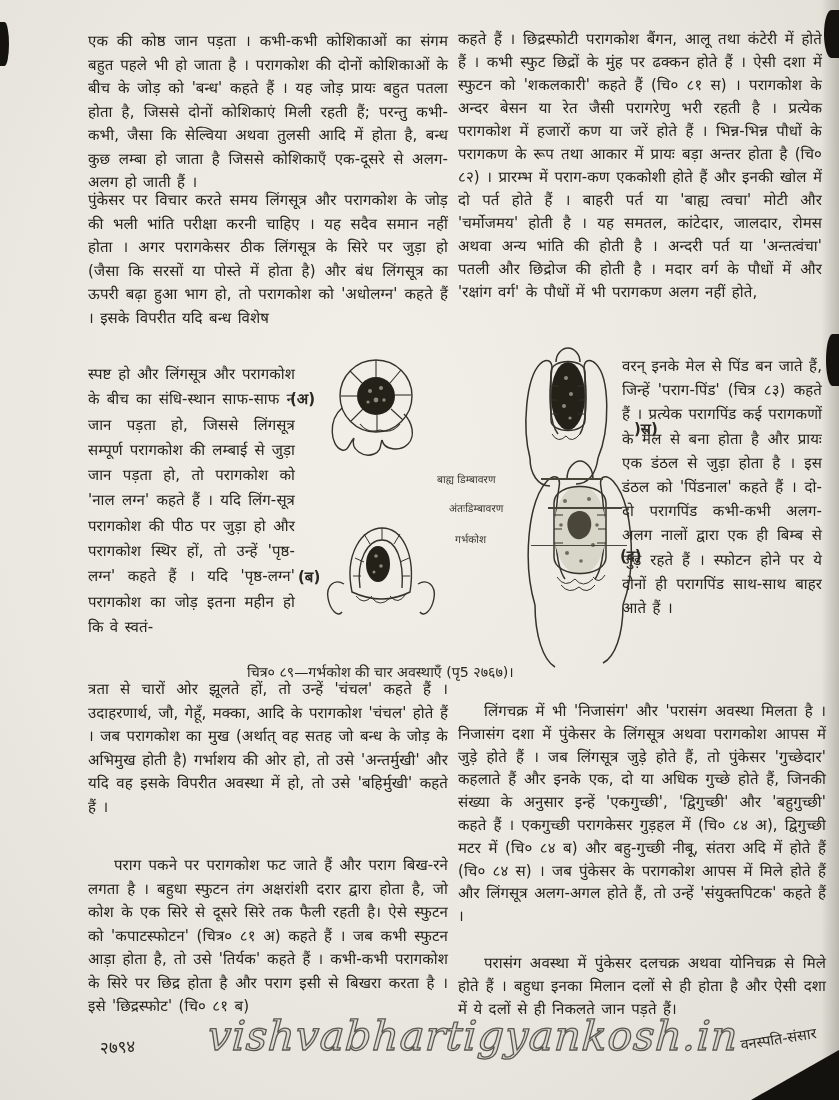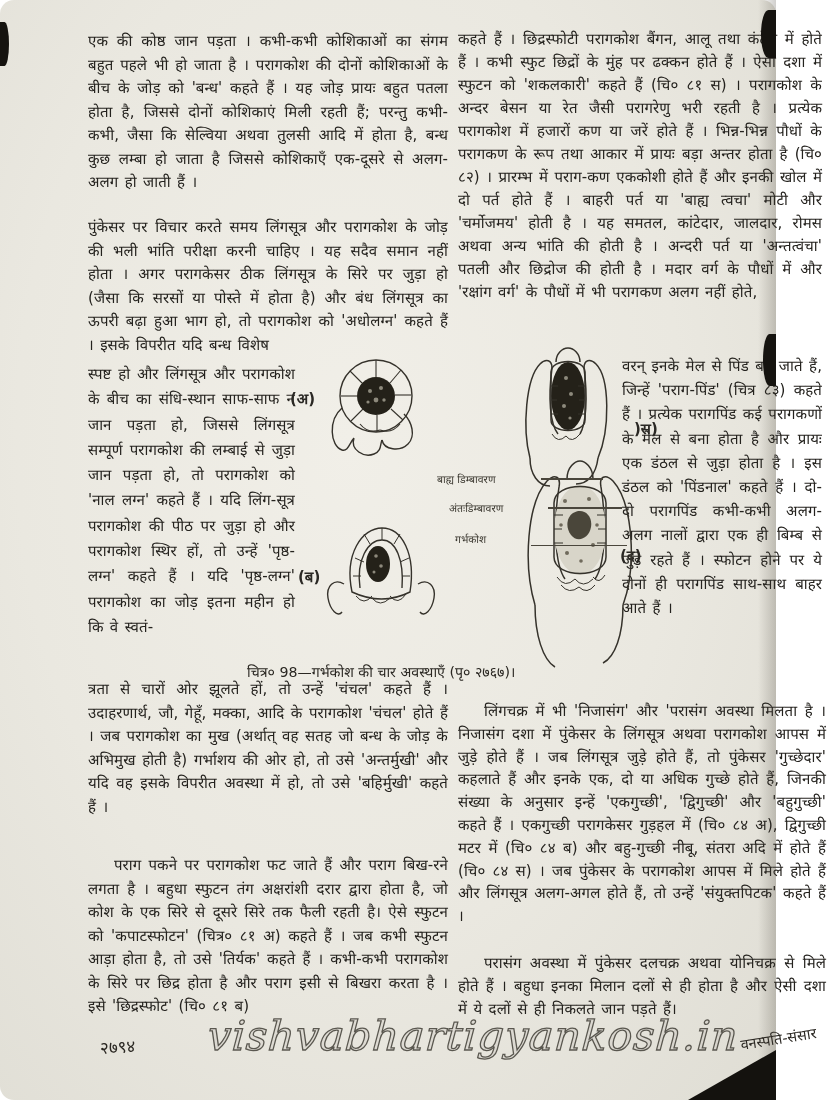--- a/index.html
+++ b/index.html
@@ -1,20 +1,20 @@
 <!DOCTYPE html>
 <html><head>
 <meta charset="utf-8">
 <style>
   html,body{margin:0;padding:0;}
   body{width:839px;height:1100px;overflow:hidden;position:relative;
        font-family:"DejaVu Sans","Liberation Sans",sans-serif;}
-  .page{position:absolute;inset:0;width:776px;height:1100px;
+  .page{position:absolute;inset:0;width:839px;height:1100px;
         background:radial-gradient(ellipse at 45% 40%, #f1efe8 0%, #eae8e0 55%, #dfddd4 100%);
-        color:#211f1b;border-radius:14px;}
+        color:#211f1b;}
   .tcol{position:absolute;text-align:justify;font-size:15px;line-height:23.5px;
         letter-spacing:.1px;word-spacing:1.5px;color:#24221e;}
   .narrow{line-height:25.3px;}
   .indent{text-indent:26px;}
   .fig{position:absolute;}
   .figlabel{position:absolute;font-size:15px;font-weight:bold;color:#2a2824;}
   .ann{position:absolute;display:flex;align-items:center;font-size:10.5px;color:#3a372f;white-space:nowrap;gap:40px;}
   .ann .ln{display:inline-block;height:1.2px;background:#4a463c;margin-left:5px;}
   .caption{position:absolute;font-size:14.2px;color:#2a2722;white-space:nowrap;}
   .pagenum{position:absolute;left:100px;top:1035px;font-size:17px;color:#2a2722;transform:rotate(-3deg);}
@@ -31,21 +31,21 @@
               border-left:88px solid transparent;border-bottom:50px solid #14120e;}
   svg{display:block;}
 </style>
 </head>
 <body>
 
 <div class="page">
 
   <div class="tcol" style="left:88px;top:30px;width:360px;">एक की कोष्ठ जान पड़ता । कभी-कभी कोशिकाओं का संगम बहुत पहले भी हो जाता है । परागकोश की दोनों कोशिकाओं के बीच के जोड़ को 'बन्ध' कहते हैं ।  यह जोड़ प्रायः बहुत पतला होता है, जिससे दोनों कोशिकाएं मिली रहती हैं; परन्तु कभी-कभी, जैसा कि सेल्विया अथवा तुलसी आदि  में होता  है,  बन्ध कुछ लम्बा हो  जाता है  जिससे कोशिकाएँ एक-दूसरे से अलग-अलग हो जाती हैं ।</div>
 
-  <div class="tcol" style="left:88px;top:216px;width:360px;">पुंकेसर पर विचार करते समय लिंगसूत्र और परागकोश के जोड़ की भली भांति परीक्षा करनी  चाहिए ।  यह सदैव समान नहीं होता ।  अगर परागकेसर ठीक  लिंगसूत्र  के सिरे पर जुड़ा हो (जैसा कि सरसों या पोस्ते में होता है) और बंध लिंगसूत्र का ऊपरी बढ़ा हुआ भाग  हो, तो परागकोश को 'अधोलग्न' कहते हैं ।  इसके विपरीत यदि बन्ध  विशेष</div>
+  <div class="tcol" style="left:88px;top:189px;width:360px;">पुंकेसर पर विचार करते समय लिंगसूत्र और परागकोश के जोड़ की भली भांति परीक्षा करनी  चाहिए ।  यह सदैव समान नहीं होता ।  अगर परागकेसर ठीक  लिंगसूत्र  के सिरे पर जुड़ा हो (जैसा कि सरसों या पोस्ते में होता है) और बंध लिंगसूत्र का ऊपरी बढ़ा हुआ भाग  हो, तो परागकोश को 'अधोलग्न' कहते हैं ।  इसके विपरीत यदि बन्ध  विशेष</div>
 
   <div class="tcol narrow" style="left:88px;top:362px;width:207px;">स्पष्ट हो और लिंगसूत्र और परागकोश के बीच का संधि-स्थान साफ-साफ न जान पड़ता हो, जिससे लिंगसूत्र सम्पूर्ण परागकोश की लम्बाई से जुड़ा जान पड़ता हो, तो परागकोश को 'नाल लग्न' कहते हैं । यदि लिंग-सूत्र परागकोश की पीठ पर जुड़ा हो और परागकोश स्थिर हों, तो उन्हें 'पृष्ठ-लग्न' कहते हैं । यदि 'पृष्ठ-लग्न' परागकोश का जोड़ इतना महीन हो कि वे स्वतं-</div>
 
   <div class="tcol" style="left:88px;top:678px;width:360px;">त्रता से चारों ओर झूलते हों,  तो उन्हें  'चंचल' कहते हैं । उदाहरणार्थ, जौ, गेहूँ, मक्का, आदि के परागकोश 'चंचल' होते हैं । जब परागकोश का मुख (अर्थात् वह सतह जो बन्ध के जोड़ के अभिमुख होती है) गर्भाशय की ओर हो, तो उसे 'अन्तर्मुखी' और यदि वह इसके विपरीत अवस्था में हो, तो उसे 'बहिर्मुखी' कहते हैं ।</div>
 
   <div class="tcol indent" style="left:88px;top:854px;width:360px;">पराग पकने पर परागकोश फट जाते हैं और पराग बिख-रने लगता है ।  बहुधा स्फुटन तंग अक्षरांशी दरार द्वारा होता है, जो कोश के एक सिरे से दूसरे सिरे तक फैली रहती है। ऐसे स्फुटन  को 'कपाटस्फोटन' (चित्र० ८१ अ) कहते हैं । जब कभी स्फुटन आड़ा होता है, तो उसे 'तिर्यक' कहते हैं । कभी-कभी परागकोश के सिरे पर  छिद्र होता है और पराग इसी से बिखरा करता है ।  इसे 'छिद्रस्फोट' (चि० ८१ ब)</div>
 
   <div class="tcol" style="left:458px;top:28px;width:364px;line-height:23px;">कहते हैं ।  छिद्रस्फोटी परागकोश  बैंगन, आलू तथा कंटेरी में होते हैं ।  कभी स्फुट  छिद्रों के मुंह  पर ढक्कन होते हैं । ऐसी दशा में स्फुटन को  'शकलकारी'  कहते हैं (चि० ८१ स) । परागकोश के अन्दर बेसन या रेत जैसी परागरेणु भरी रहती है । प्रत्येक परागकोश में हजारों  कण या  जरें होते हैं । भिन्न-भिन्न पौधों के परागकण  के रूप तथा  आकार में प्रायः बड़ा अन्तर होता है (चि० ८२) । प्रारम्भ  में पराग-कण एककोशी होते हैं और इनकी  खोल में दो  पर्त होते हैं ।  बाहरी  पर्त या 'बाह्य  त्वचा' मोटी और  'चर्मोजमय' होती है ।  यह  समतल,  कांटेदार,  जालदार,  रोमस अथवा अन्य  भांति की होती है ।  अन्दरी पर्त या 'अन्तत्वंचा'  पतली और  छिद्रोज  की  होती है ।  मदार वर्ग  के पौधों  में  और 'रक्षांग वर्ग' के पौधों  में  भी  परागकण  अलग  नहीं  होते,</div>
 
   <div class="tcol narrow" style="left:622px;top:354px;width:200px;line-height:24.2px;">वरन् इनके मेल से पिंड बन जाते हैं, जिन्हें 'पराग-पिंड'  (चित्र ८३)  कहते हैं ।  प्रत्येक  परागपिंड  कई परागकणों के मेल से  बना होता है और प्रायः एक डंठल से जुड़ा होता है । इस डंठल को 'पिंडनाल' कहते हैं ।  दो-दो  परागपिंड  कभी-कभी अलग-अलग नालों द्वारा एक ही  बिम्ब से जुड़े  रहते हैं । स्फोटन  होने  पर  ये  दोनों ही  परागपिंड  साथ-साथ बाहर  आते हैं ।</div>
@@ -171,21 +171,21 @@
   </div>
   <div class="ann" style="left:449px;top:501px;">
     <span>अंतःडिम्बावरण</span>
     <span class="ln" style="width:74px;"></span>
   </div>
   <div class="ann" style="left:455px;top:532px;align-items:flex-end;">
     <span>गर्भकोश</span>
     <span class="ln" style="width:96px;"></span>
   </div>
 
-  <div class="caption" style="left:247px;top:662px;">चित्र० 98—गर्भकोश की चार अवस्थाएँ (पृ० २७६७)।</div>
+  <div class="caption" style="left:247px;top:662px;">चित्र० ८९—गर्भकोश की चार अवस्थाएँ (पृ5 २७६७)।</div>
 
   <div class="pagenum">२७९४</div>
   <div class="watermark">vishvabhartigyankosh.in</div>
   <div class="footer-right">वनस्पति-संसार</div>
 
   <div class="edge-shadow"></div>
   <div class="artifact" style="left:0;top:22px;width:9px;height:44px;border-radius:0 60% 60% 0;"></div>
   <div class="artifact" style="right:0;top:10px;width:15px;height:48px;border-radius:60% 0 0 60%;"></div>
   <div class="artifact" style="right:0;top:334px;width:13px;height:52px;border-radius:60% 0 0 60%;"></div>
   <div class="corner-tri"></div>

